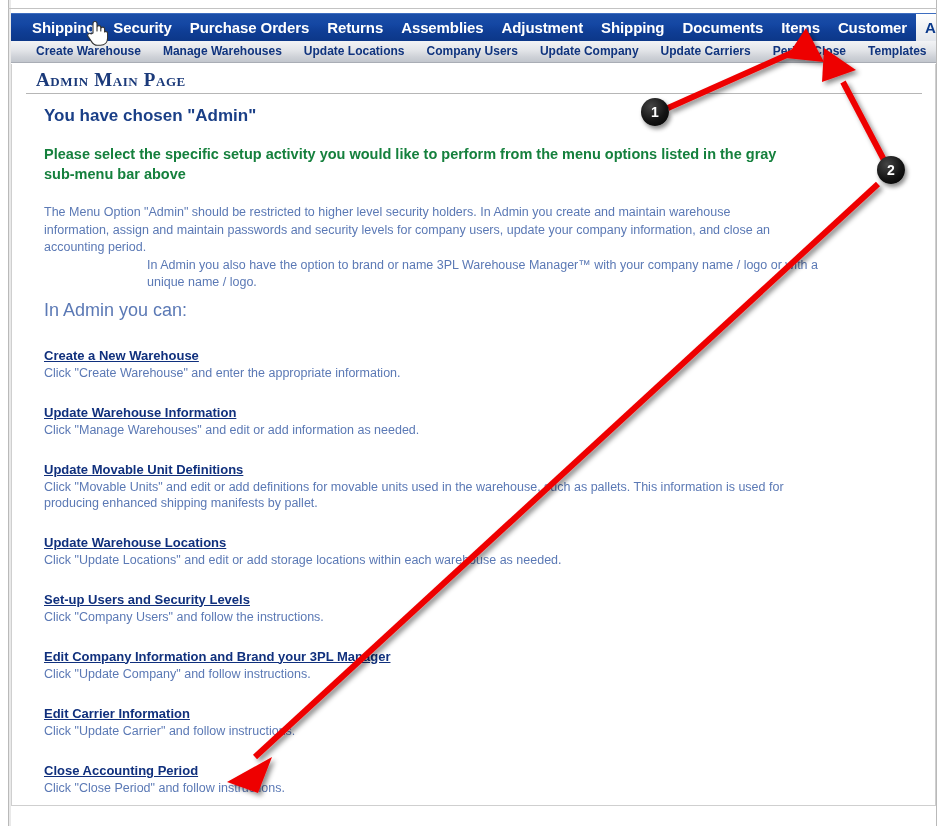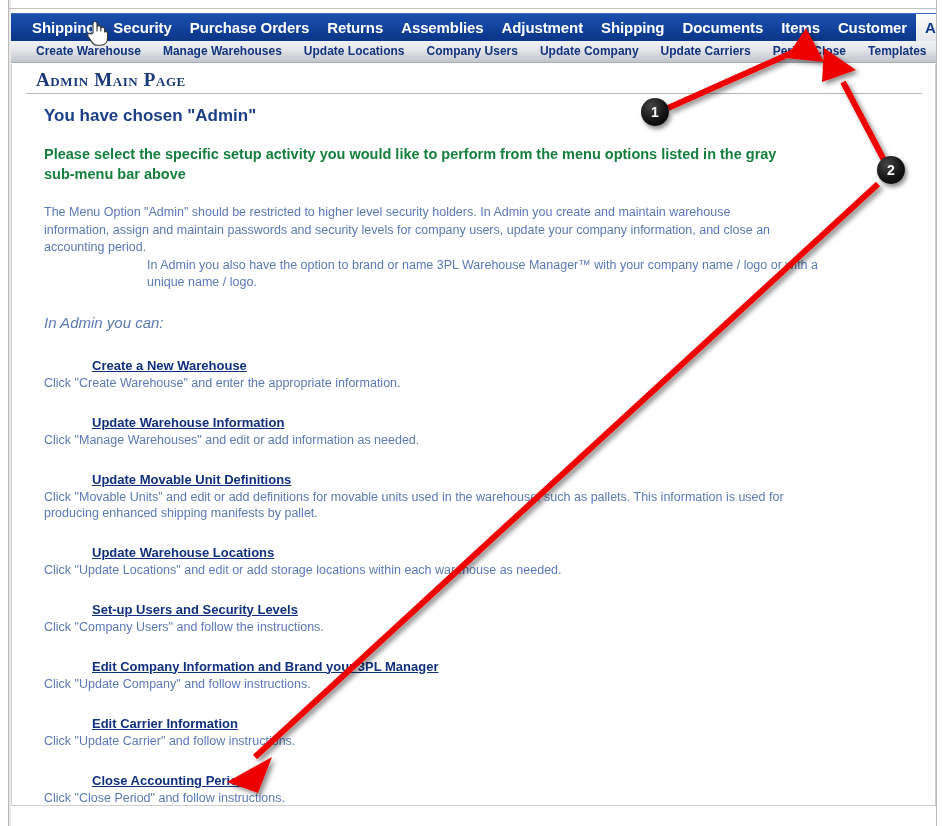--- a/index.html
+++ b/index.html
@@ -143,38 +143,36 @@
   }
   p.intro-indent {
     margin: 0;
     padding-left: 103px;
     color: #5b79b5;
     font-size: 12.5px;
     line-height: 17.5px;
     max-width: 855px;
   }
   p.can {
-    margin: 22px 0 0 0;
+    margin: 8px 0 0 0;
     color: #5b79b5;
-    font-size: 15px;
-    font-style: italic;
+    font-size: 18px;
   }
 
   .link-list { margin-top: 25px; }
   .link-block { margin-bottom: 22px; }
   .link-block:last-child { margin-bottom: 0; }
   .lb-title {
     display: inline-block;
     color: #10307d;
     font-size: 13px;
     font-weight: bold;
     text-decoration: underline;
     cursor: pointer;
     margin-bottom: 2px;
-    margin-left: 48px;
   }
   .lb-desc {
     color: #5b79b5;
     font-size: 12.5px;
     line-height: 16px;
     max-width: 760px;
   }
 
   
   .overlay {

